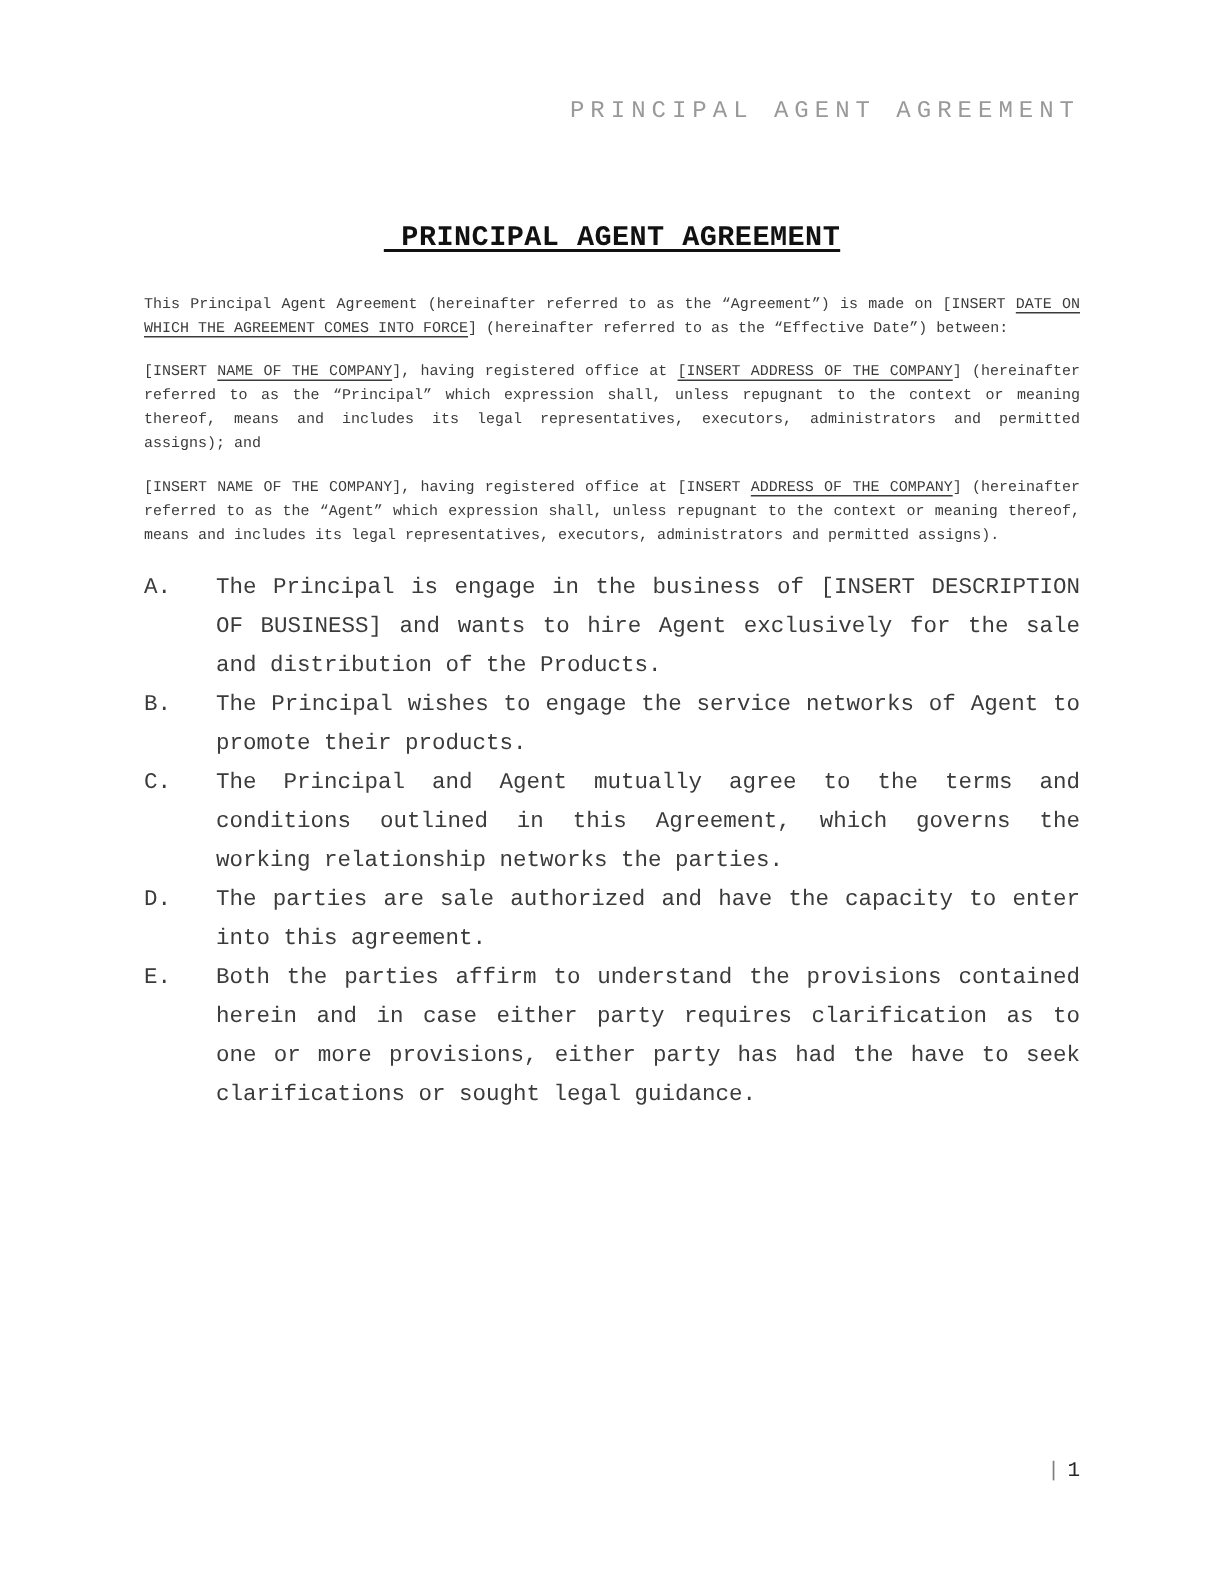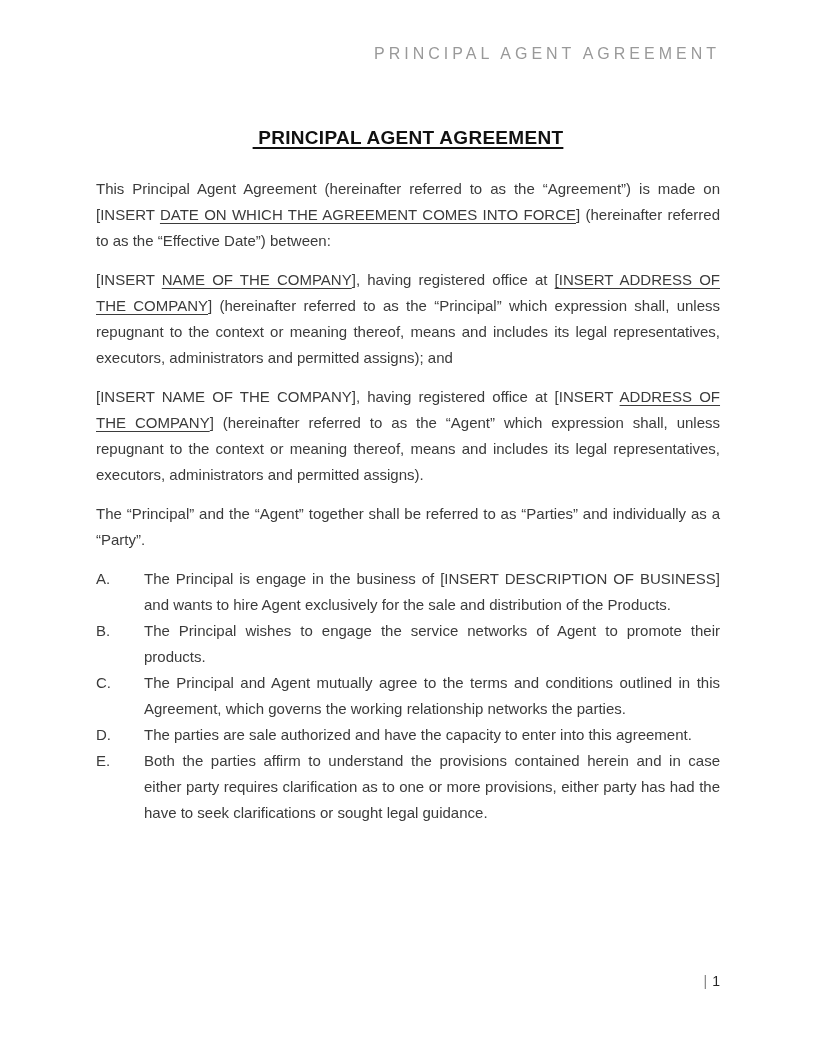--- a/index.html
+++ b/index.html
@@ -2,22 +2,22 @@
 <html><head>
 <meta charset="utf-8">
 <style>
   html, body { margin: 0; padding: 0; background: #ffffff; }
   .page {
     position: relative;
     width: 816px;
     height: 1056px;
     background: #ffffff;
     box-sizing: border-box;
-    padding: 44px 96px 0 96px;
-    font-family: Liberation Sans, sans-serif;
+    padding: 64px 96px 0 96px;
+    font-family: Liberation Mono, monospace;
     color: #3b3b3b;
     overflow: hidden;
   }
   .running-header {
     text-align: right;
     font-size: 16px;
     line-height: 20px;
     letter-spacing: 4px;
     color: #999999;
     white-space: nowrap;
@@ -27,22 +27,22 @@
     text-align: center;
     font-size: 19px;
     line-height: 24px;
     font-weight: bold;
     color: #111111;
     letter-spacing: 0.3px;
   }
   .doc-title .u { text-decoration-thickness: 2px; }
   .para {
     margin: 0 0 13px 0;
-    font-size: 15px;
-    line-height: 26px;
+    font-size: 10px;
+    line-height: 16px;
     text-align: justify;
     color: #3b3b3b;
   }
   .u { text-decoration: underline; text-underline-offset: 3px; }
   .whereas {
     margin: 0 0 13px 0;
     font-size: 15px;
     line-height: 26px;
     font-weight: bold;
     color: #2b2b2b;
@@ -83,21 +83,20 @@
   <div class="running-header">PRINCIPAL AGENT AGREEMENT</div>
 
   <h1 class="doc-title"><span class="u">&nbsp;PRINCIPAL AGENT AGREEMENT</span></h1>
 
   <p class="para"><span>This Principal Agent Agreement (hereinafter referred to as the “Agreement”) is made on [INSERT </span><span class="u">DATE ON WHICH THE AGREEMENT COMES INTO FORCE</span><span>] (hereinafter referred to as the “Effective Date”) between:</span></p>
 
   <p class="para"><span>[INSERT </span><span class="u">NAME OF THE COMPANY</span><span>], having registered office at </span><span class="u">[INSERT ADDRESS OF THE COMPANY</span><span>] (hereinafter referred to as the “Principal” which expression shall, unless repugnant to the context or meaning thereof, means and includes its legal representatives, executors, administrators and permitted assigns); and</span></p>
 
   <p class="para"><span>[INSERT NAME OF THE COMPANY], having registered office at [INSERT </span><span class="u">ADDRESS OF THE COMPANY</span><span>] (hereinafter referred to as the “Agent” which expression shall, unless repugnant to the context or meaning thereof, means and includes its legal representatives, executors, administrators and permitted assigns).</span></p>
 
-  <p class="para"><span>The “Principal” and the “Agent” together shall be referred to as “Parties” and individually as a “Party”.</span></p>
 
 
   <div class="recitals">
 
     <div class="recital">
       <div class="recital-marker">A.</div>
       <div class="recital-text">The Principal is engage in the business of [INSERT DESCRIPTION OF BUSINESS] and wants to hire Agent exclusively for the sale and distribution of the Products.</div>
     </div>
 
     <div class="recital">

